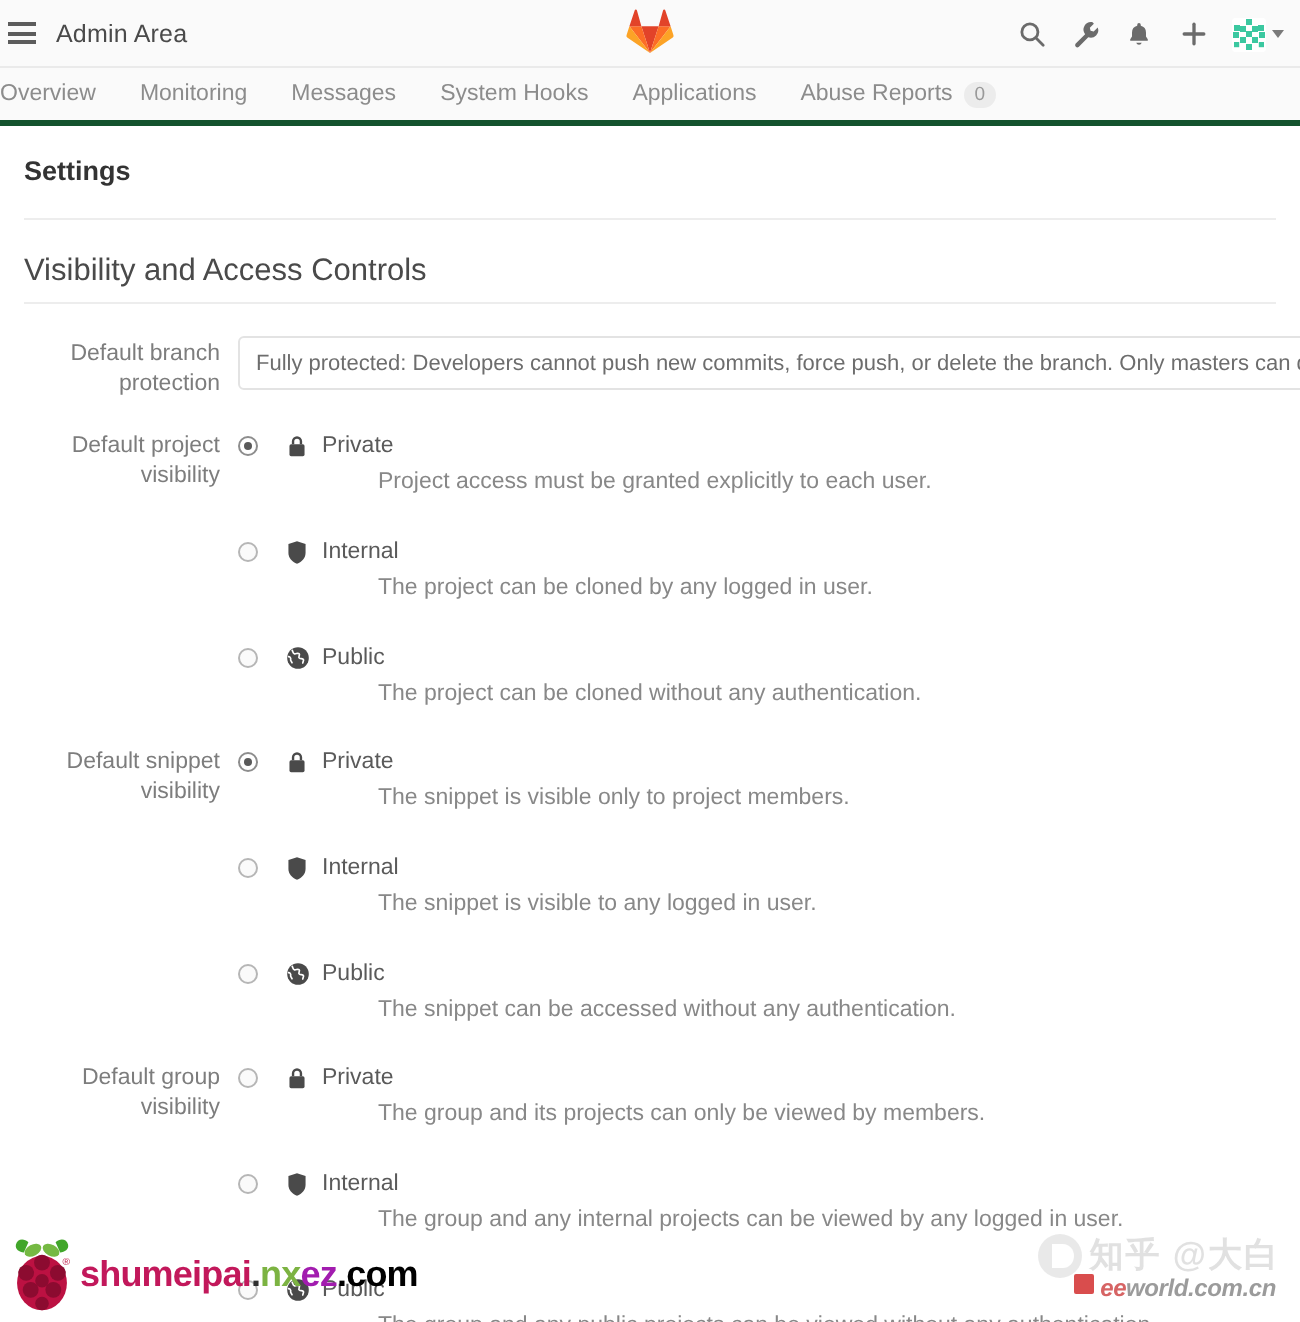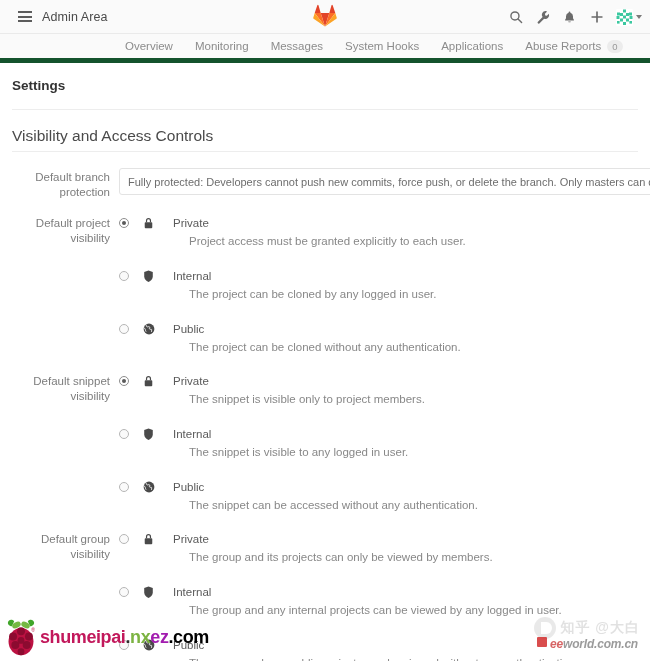--- a/index.html
+++ b/index.html
@@ -17,21 +17,21 @@
     position: relative;
     height: 34px;
     background: #fafafa;
     border-bottom: 1px solid #eaeaea;
     display: flex;
     align-items: center;
   }
   .nav-left {
     display: flex;
     align-items: center;
-    padding-left: 18px;
+    padding-left: 4px;
     gap: 10px;
   }
   .hamburger {
     width: 14px; height: 11px;
     display: flex; flex-direction: column; justify-content: space-between;
     cursor: pointer;
   }
   .hamburger span { display:block; height: 2px; background: #5c5c5c; border-radius: 0; }
   .admin-title {
     font-size: 12.5px;
@@ -73,24 +73,23 @@
     width: 0; height: 0;
     border-left: 3.5px solid transparent;
     border-right: 3.5px solid transparent;
     border-top: 4px solid #7a7a7a;
   }
 
   
   .subnav {
     height: 29px;
     background: #fafafa;
-    border-bottom: 5px solid #14532d;
-    display: flex;
-    align-items: center;
-    padding-left: 125px;
+    border-bottom: 3px solid #14532d;
+    display: flex;
+    align-items: center;
   }
   .subnav-item {
     font-size: 11.5px;
     color: #8c8c8c;
     margin-right: 22px;
     cursor: pointer;
     white-space: nowrap;
     display: flex;
     align-items: center;
     gap: 6px;
@@ -199,21 +198,21 @@
     border-radius: 50%;
     background: #5a5a5a;
   }
   .opt-body {
     margin-left: 13px;
     flex: 1;
   }
   .opt-head {
     display: flex;
     align-items: center;
-    gap: 18px;
+    gap: 6px;
     height: 15px;
   }
   .vis-icon { width: 13px; height: 13px; display: flex; align-items: center; justify-content: center; }
   .opt-name {
     font-size: 11.5px;
     color: #5a5a5a;
   }
   .opt-desc {
     font-size: 11.5px;
     color: #888;
@@ -255,21 +254,21 @@
     position: relative;
   }
   .zhihu-badge::after {
     content:"";
     position:absolute; left:7px; top:5px;
     width:11px; height:12px;
     border-radius: 0 50% 50% 0;
     background:#fff;
   }
   .zhihu-text {
-    font-size: 14px;
+    font-size: 17px;
     color: #9e9e9e;
     font-weight: bold;
     letter-spacing: 1px;
     white-space: nowrap;
   }
   .wm-eeworld {
     right: 12px; bottom: 10px;
     display: flex; align-items: flex-start; gap: 3px;
     opacity: .85;
   }

